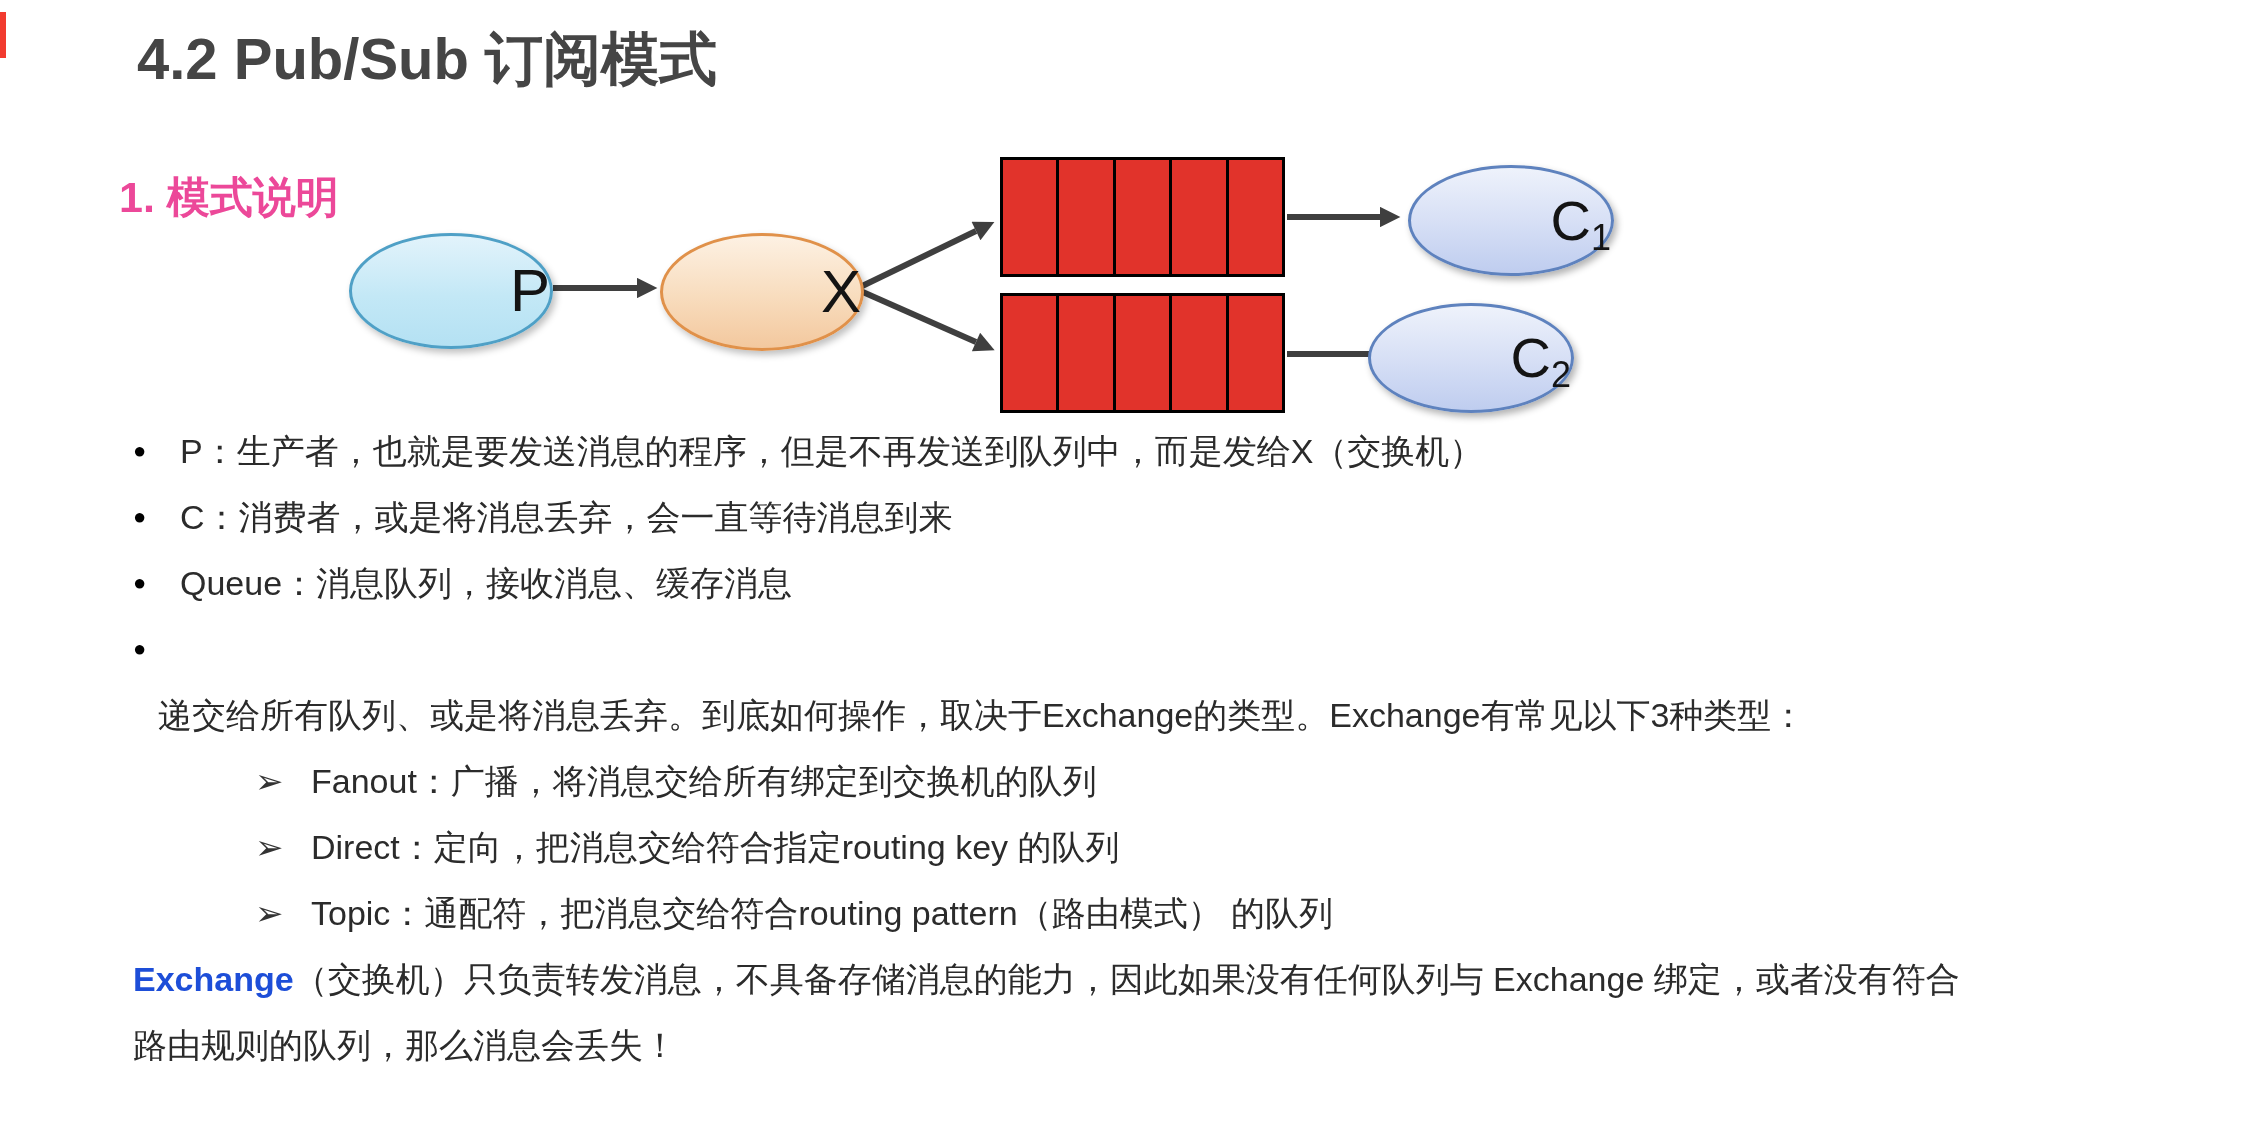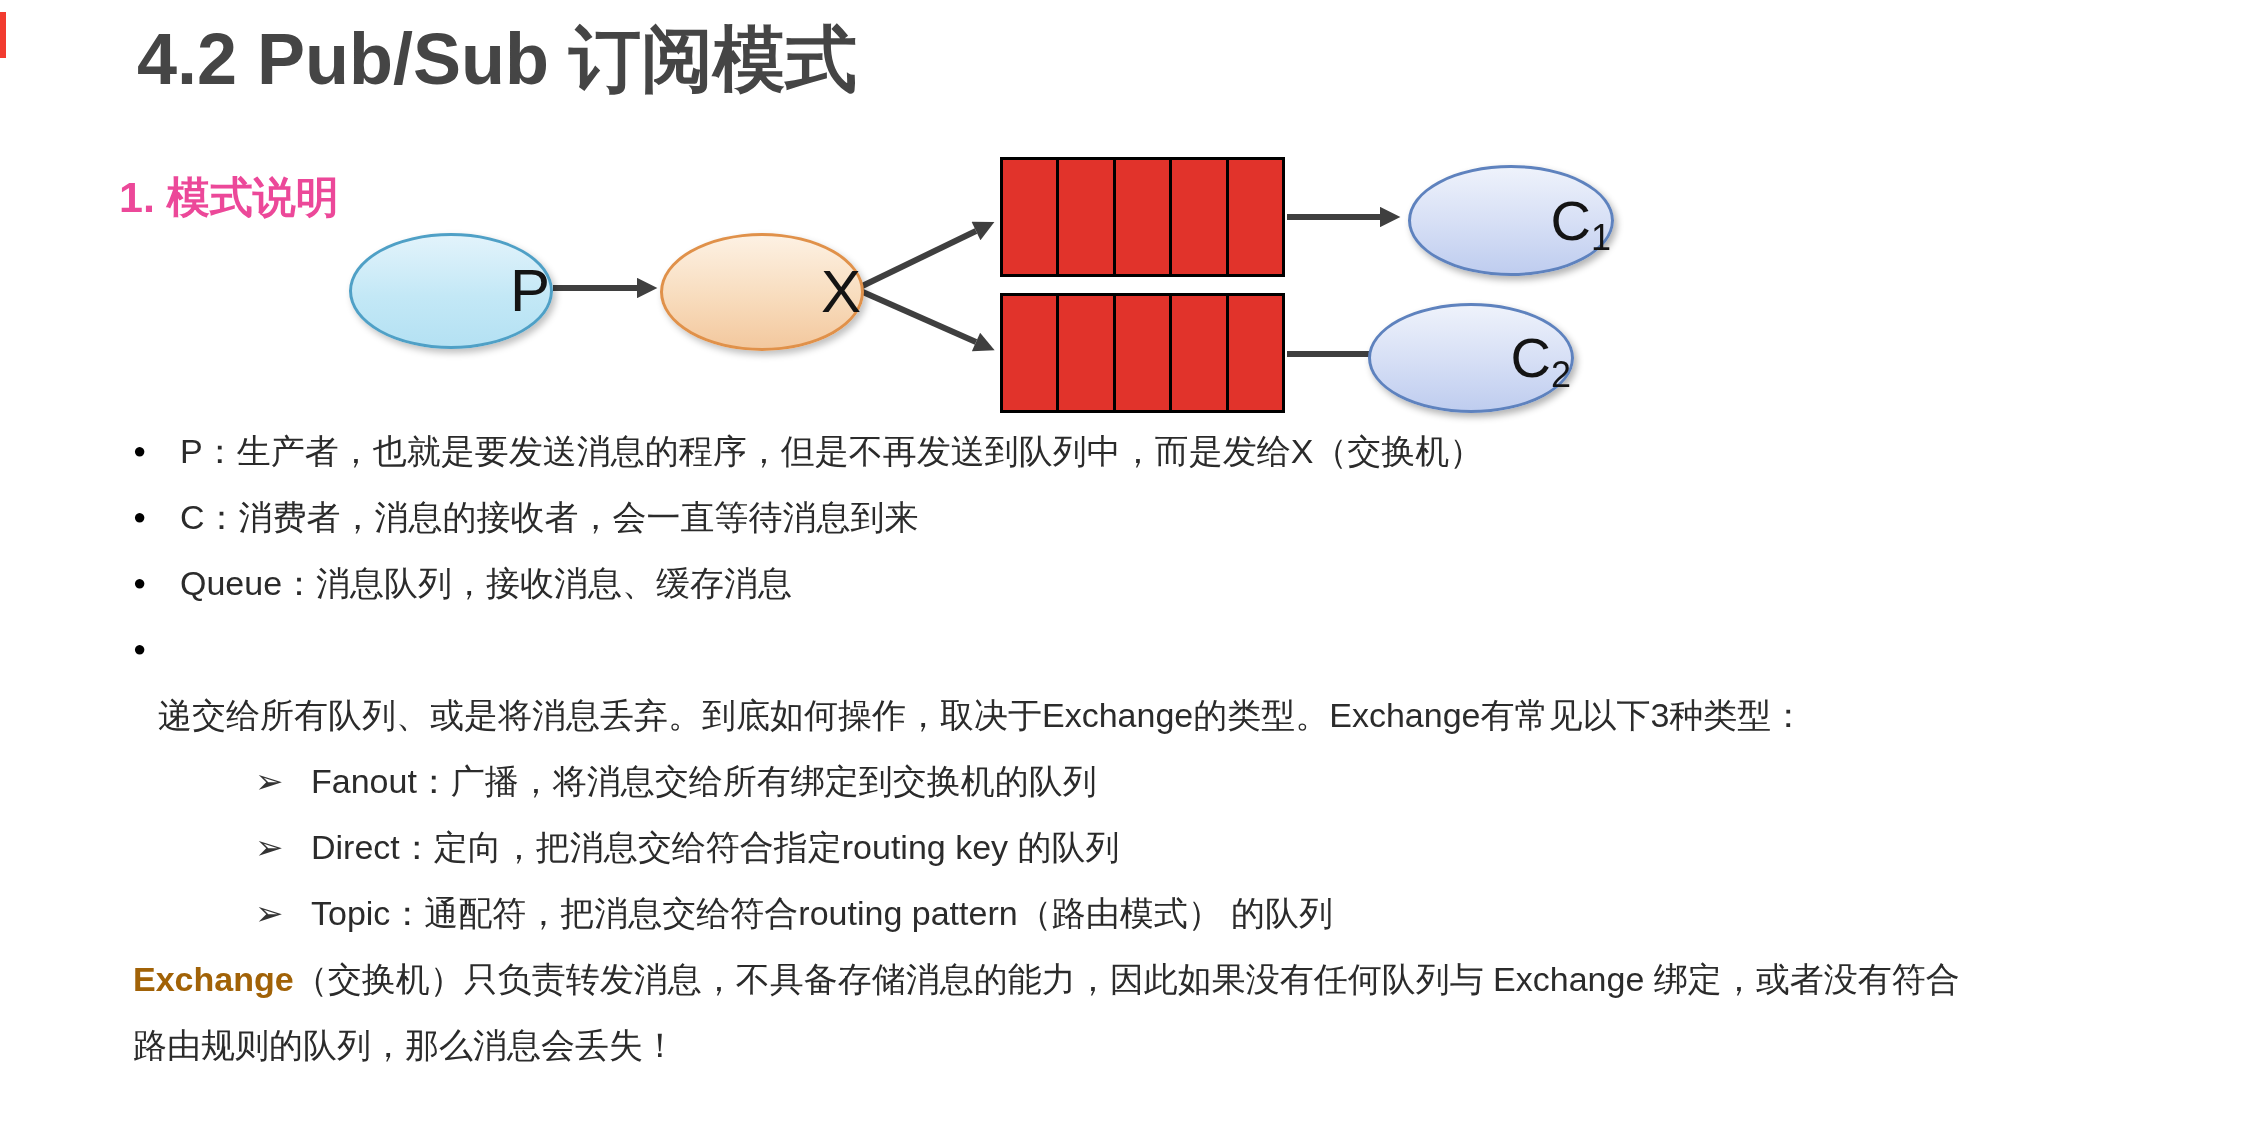--- a/index.html
+++ b/index.html
@@ -11,21 +11,21 @@
     overflow:hidden;
     font-family:"Liberation Sans","DejaVu Sans",sans-serif;
     color:#2b2b2b;
   }
   .red-marker{
     position:absolute;left:0;top:12px;width:6px;height:46px;
     background:#F23B2F;
   }
   .doc-title{
     position:absolute;left:137px;top:24px;margin:0;
-    font-size:72px;line-height:70px;font-weight:bold;color:#454545;
+    font-size:58px;line-height:70px;font-weight:bold;color:#454545;
     white-space:nowrap;
   }
   .section-heading{
     position:absolute;left:119px;top:170px;margin:0;
     font-size:43px;line-height:54px;font-weight:bold;color:#ec4899;
     white-space:nowrap;
   }
   
   .diagram{position:absolute;left:0;top:0;width:2260px;height:460px;}
   .node{
@@ -75,21 +75,21 @@
     display:flex;align-items:center;
   }
   .tline .dot{
     width:47px;flex:0 0 47px;font-size:22px;color:#000;
   }
   .tline.cont{padding-left:25px;}
   .tline.subb{padding-left:122px;}
   .tline .arr{
     width:56px;flex:0 0 56px;font-size:34px;color:#333;
   }
-  .red-strong{color:#a16207;font-weight:bold;}
+  .red-strong{color:#1d4ed8;font-weight:bold;}
 </style>
 </head>
 <body>
 
 <div class="page">
 
   <div class="red-marker"></div>
 
   <h1 class="doc-title">4.2 Pub/Sub 订阅模式</h1>
   <h2 class="section-heading">1. 模式说明</h2>
@@ -146,21 +146,21 @@
   <div class="textblock">
 
 
     <div class="tline">
       <span class="dot">●</span>
       <span>P：生产者，也就是要发送消息的程序，但是不再发送到队列中，而是发给X（交换机）</span>
     </div>
 
     <div class="tline">
       <span class="dot">●</span>
-      <span>C：消费者，消息的接收者，会一直等待消息到来</span>
+      <span>C：消费者，或是将消息丢弃，会一直等待消息到来</span>
     </div>
 
     <div class="tline">
       <span class="dot">●</span>
       <span>Queue：消息队列，接收消息、缓存消息</span>
     </div>
 
     <div class="tline">
       <span class="dot">●</span>
     </div>

